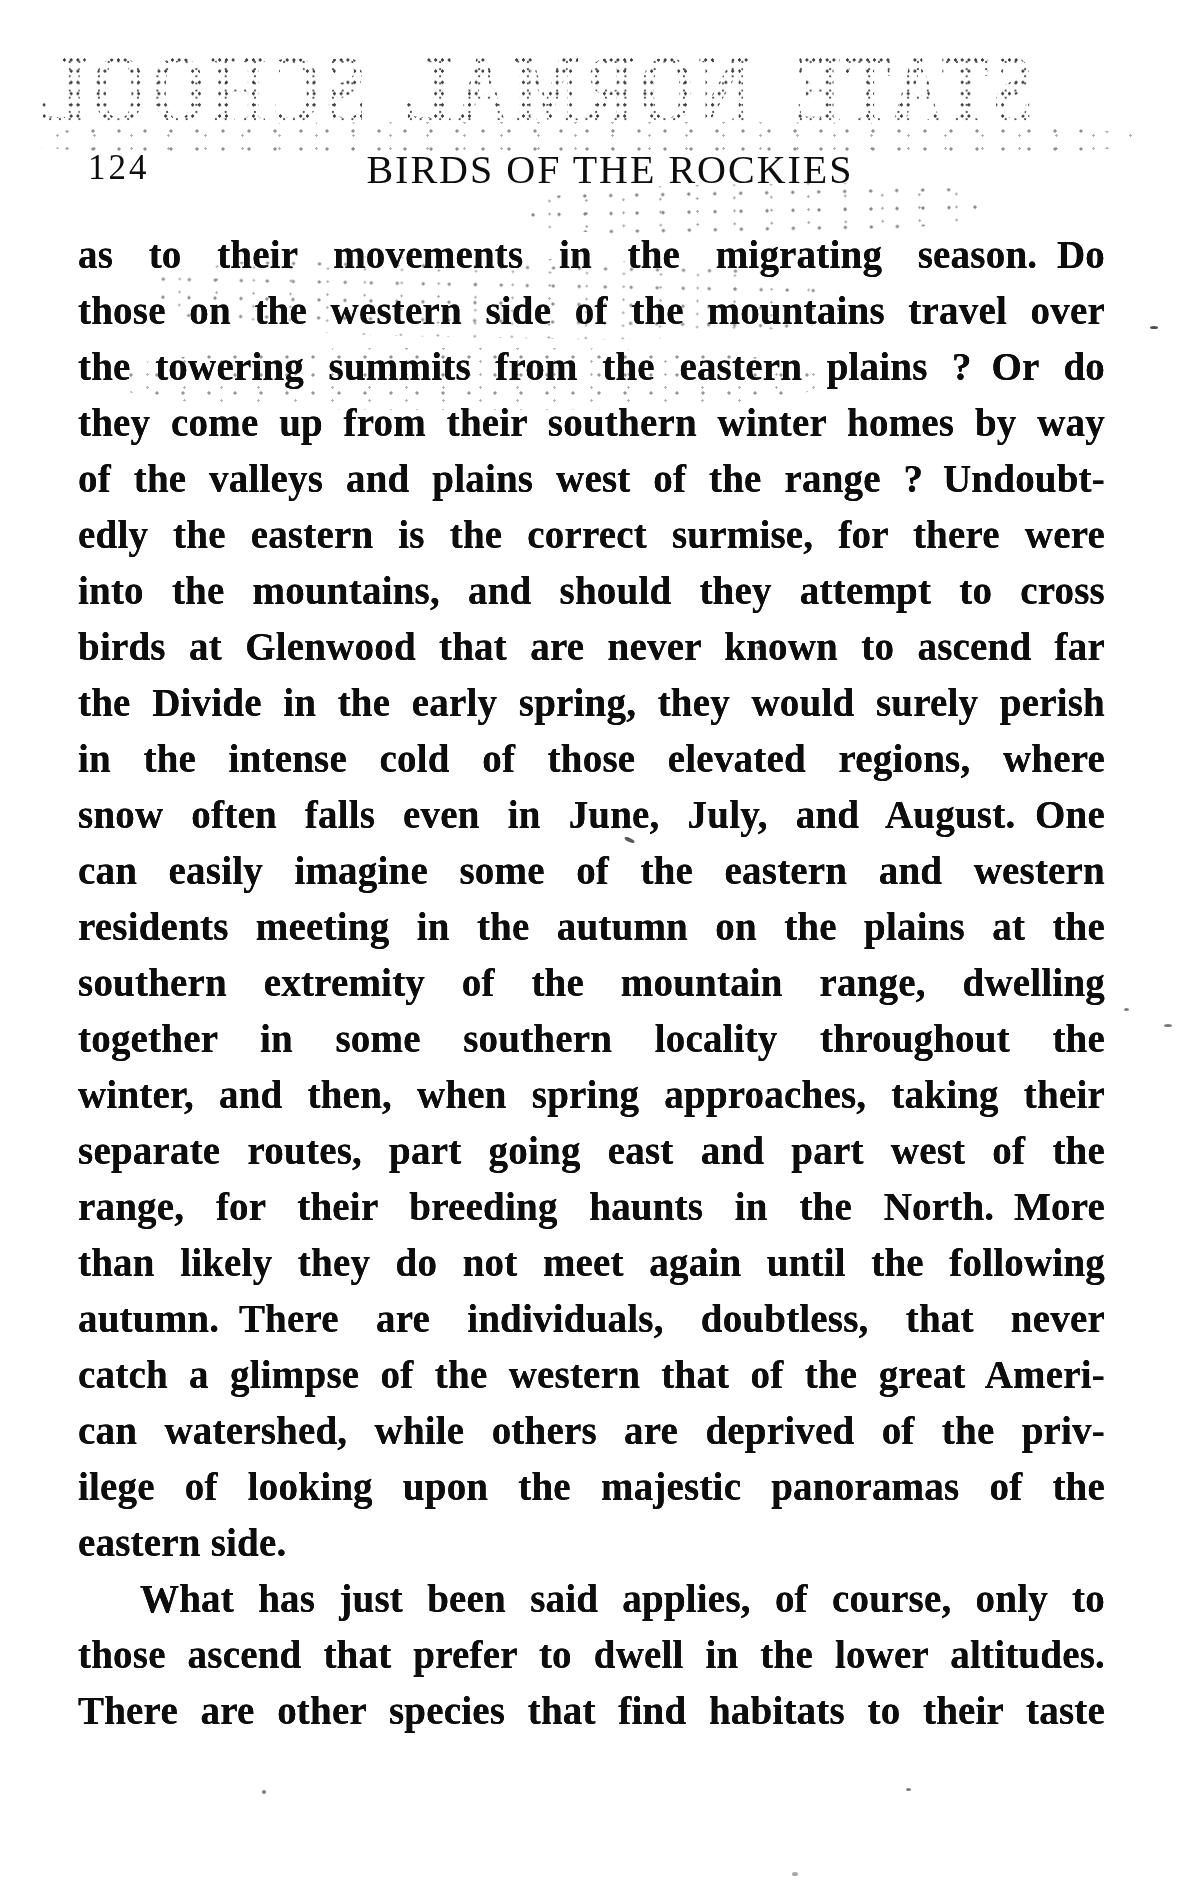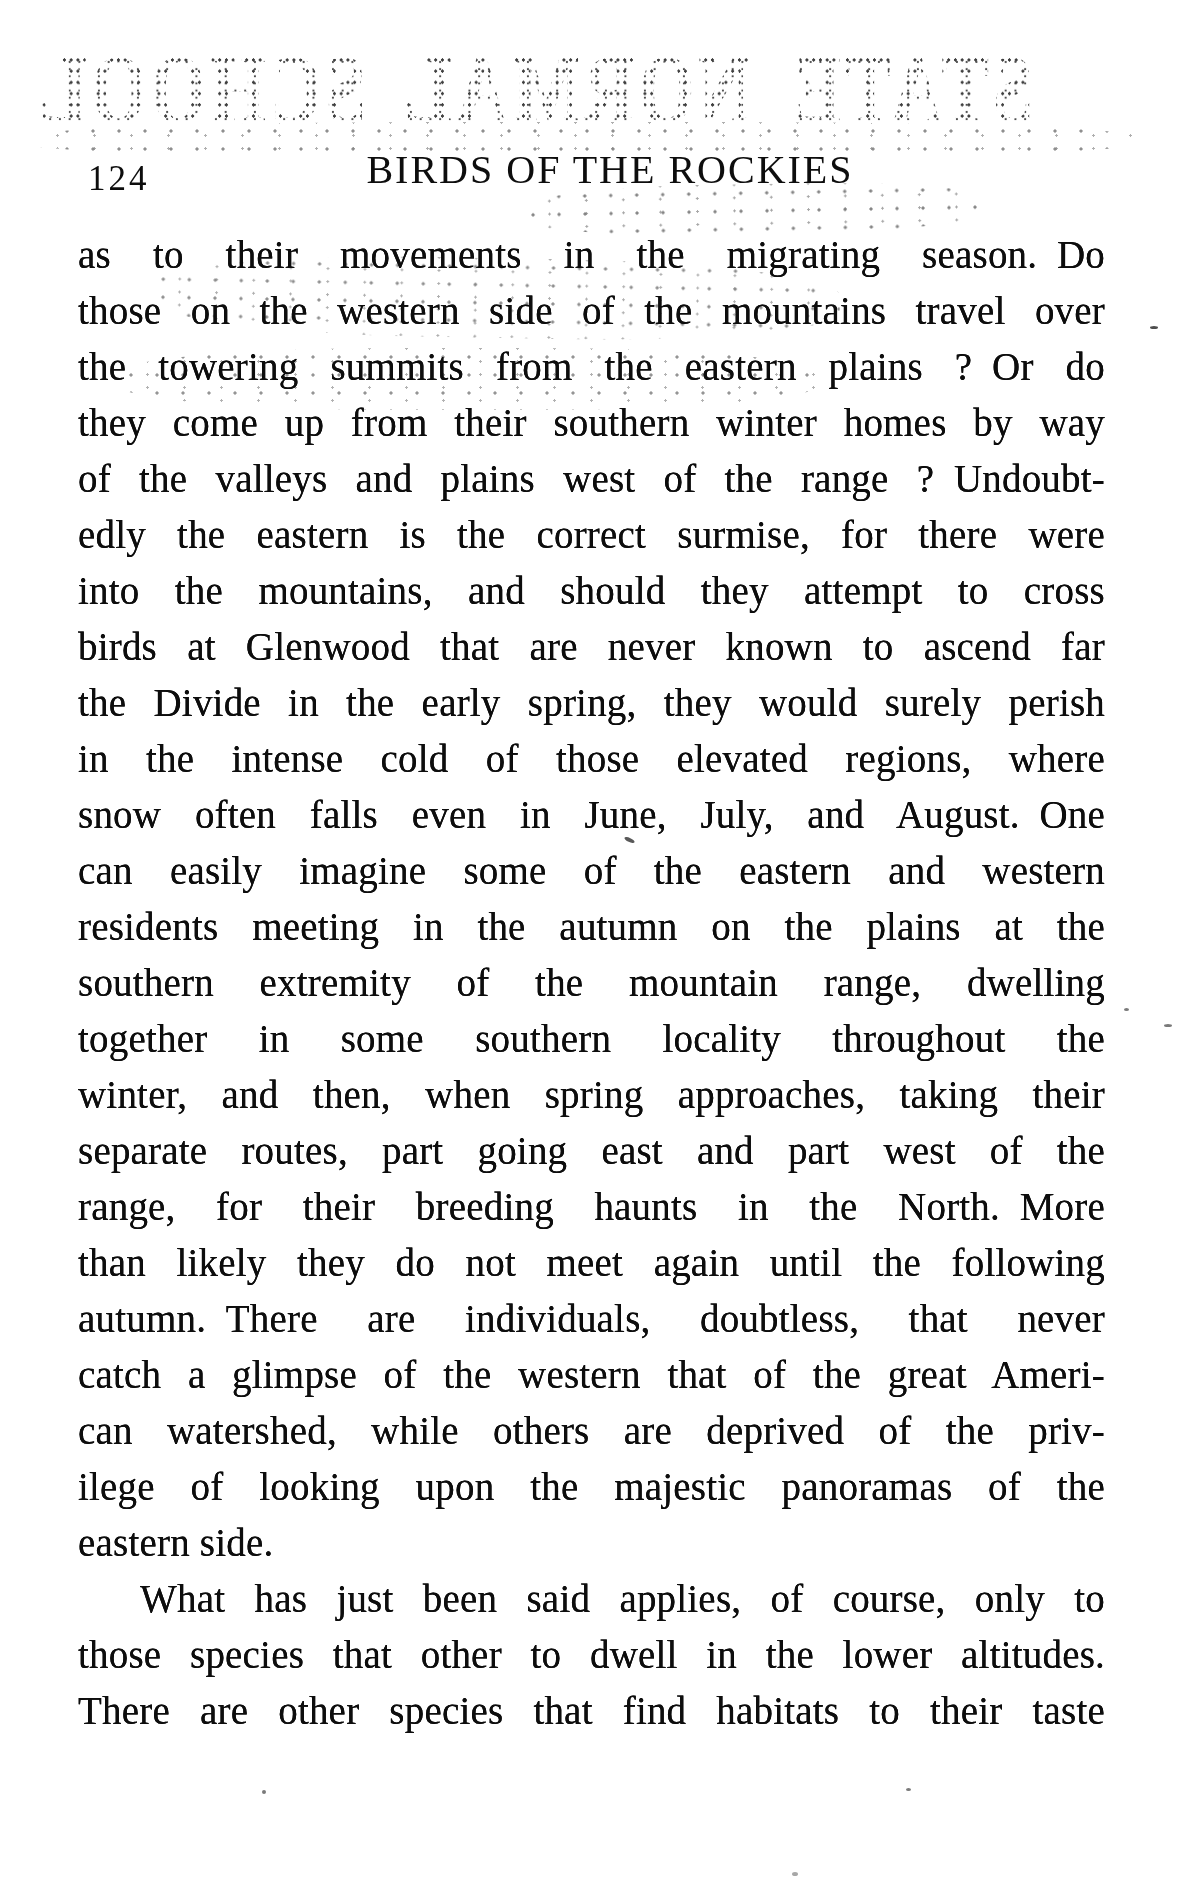--- a/index.html
+++ b/index.html
@@ -50,21 +50,21 @@
   .sp-top   {left:28px;  top:122px; width:1110px; height:36px; opacity:.50;}
   .sp-title {left:520px; top:184px; width:470px;  height:50px; opacity:.55; transform:rotate(-1deg);}
   .sp-mid1  {left:150px; top:258px; width:690px;  height:80px; opacity:.50; transform:rotate(1deg);}
   .sp-mid2  {left:118px; top:348px; width:700px;  height:62px; opacity:.48;}
 
   .speck{position:absolute;background:#222;border-radius:50%;pointer-events:none;}
 
   
   .pageno{
     position:absolute;left:88px;top:148px;
-    font-size:35px;letter-spacing:3px;margin-top:11px;
+    font-size:35px;letter-spacing:3px;
   }
   .title{
     position:absolute;left:330px;top:146px;width:560px;
     text-align:center;
     font-size:40px;letter-spacing:2px;
     white-space:nowrap;
   }
 
   
   .body-text{
@@ -72,20 +72,21 @@
     font-size:39px;
     letter-spacing:.2px;
     text-shadow:0 0 .5px #000;
   }
   .line{
     height:56px;line-height:56px;
     text-align:justify;
     text-align-last:justify;
     white-space:nowrap;
     overflow:visible;
+    font-weight:bold;
   }
   .line.no-justify{text-align:left;text-align-last:left;}
   .line.indent{padding-left:62px;}
 </style>
 </head>
 <body>
 
 <div class="page">
 
   <div class="stamp">
@@ -128,17 +129,17 @@
     <div class="line">winter, and then, when spring approaches, taking their</div>
     <div class="line">separate routes, part going east and part west of the</div>
     <div class="line">range, for their breeding haunts in the North. More</div>
     <div class="line">than likely they do not meet again until the following</div>
     <div class="line">autumn. There are individuals, doubtless, that never</div>
     <div class="line">catch a glimpse of the western that of the great Ameri-</div>
     <div class="line">can watershed, while others are deprived of the priv-</div>
     <div class="line">ilege of looking upon the majestic panoramas of the</div>
     <div class="line no-justify">eastern side.</div>
     <div class="line indent">What has just been said applies, of course, only to</div>
-    <div class="line">those species that other to dwell in the lower altitudes.</div>
+    <div class="line">those ascend that prefer to dwell in the lower altitudes.</div>
     <div class="line">There are other species that find habitats to their taste</div>
   </main>
 
 </div>
 
 </body></html>

